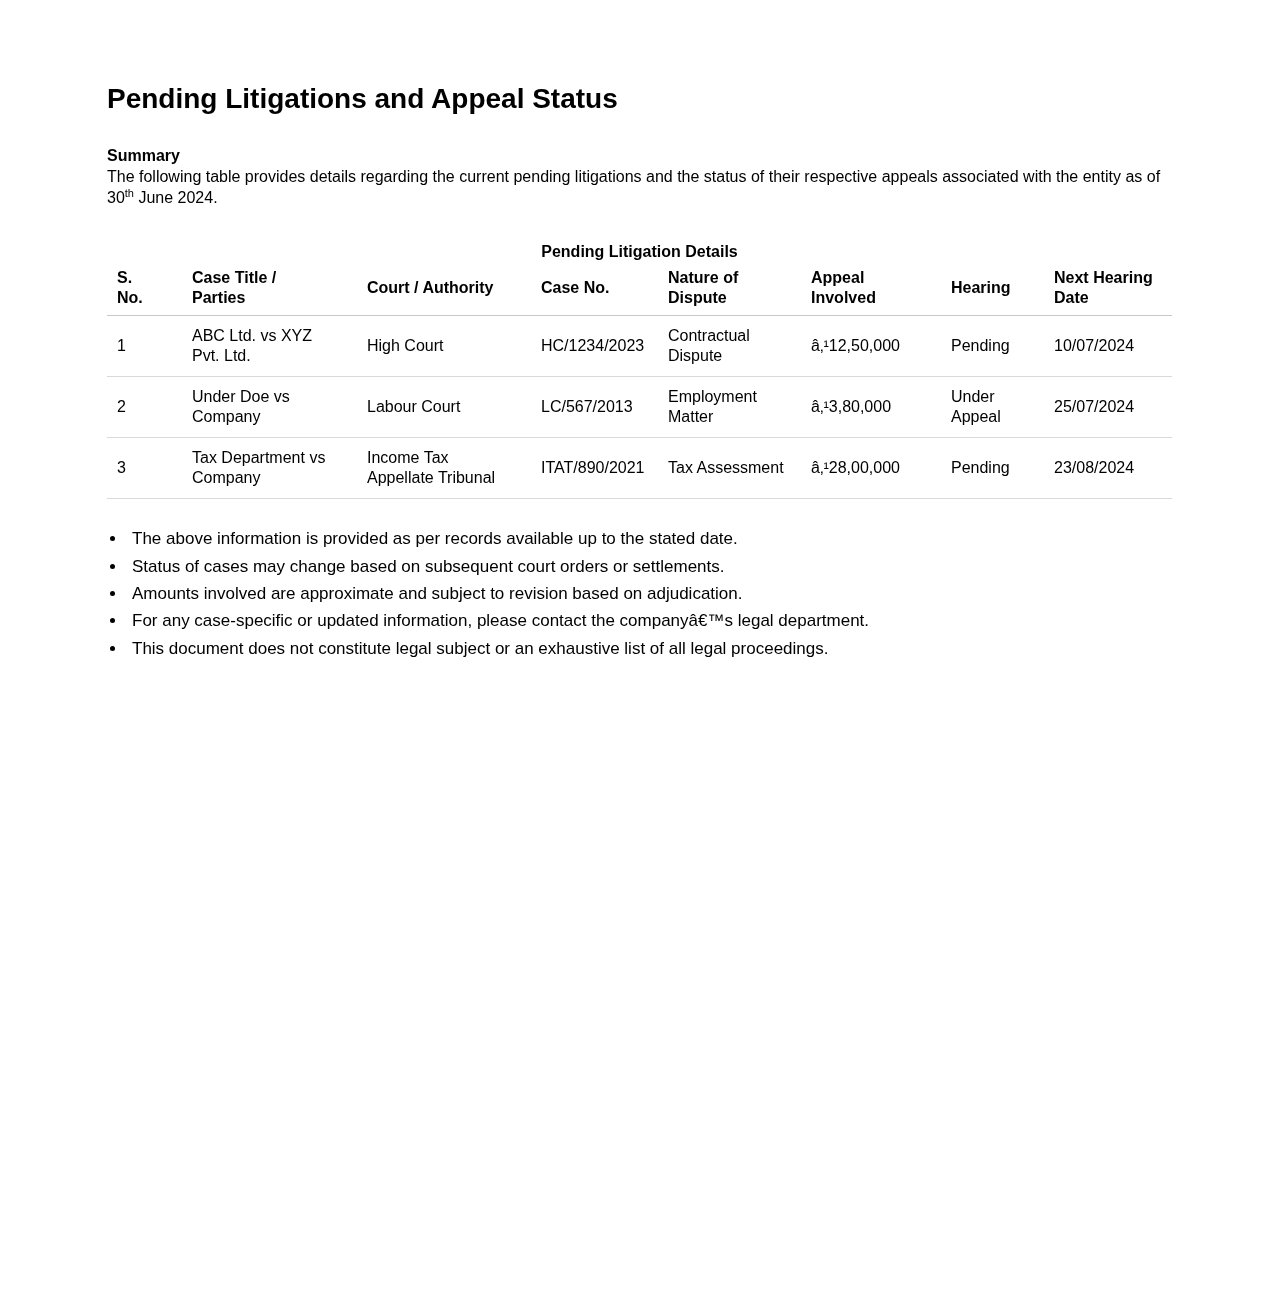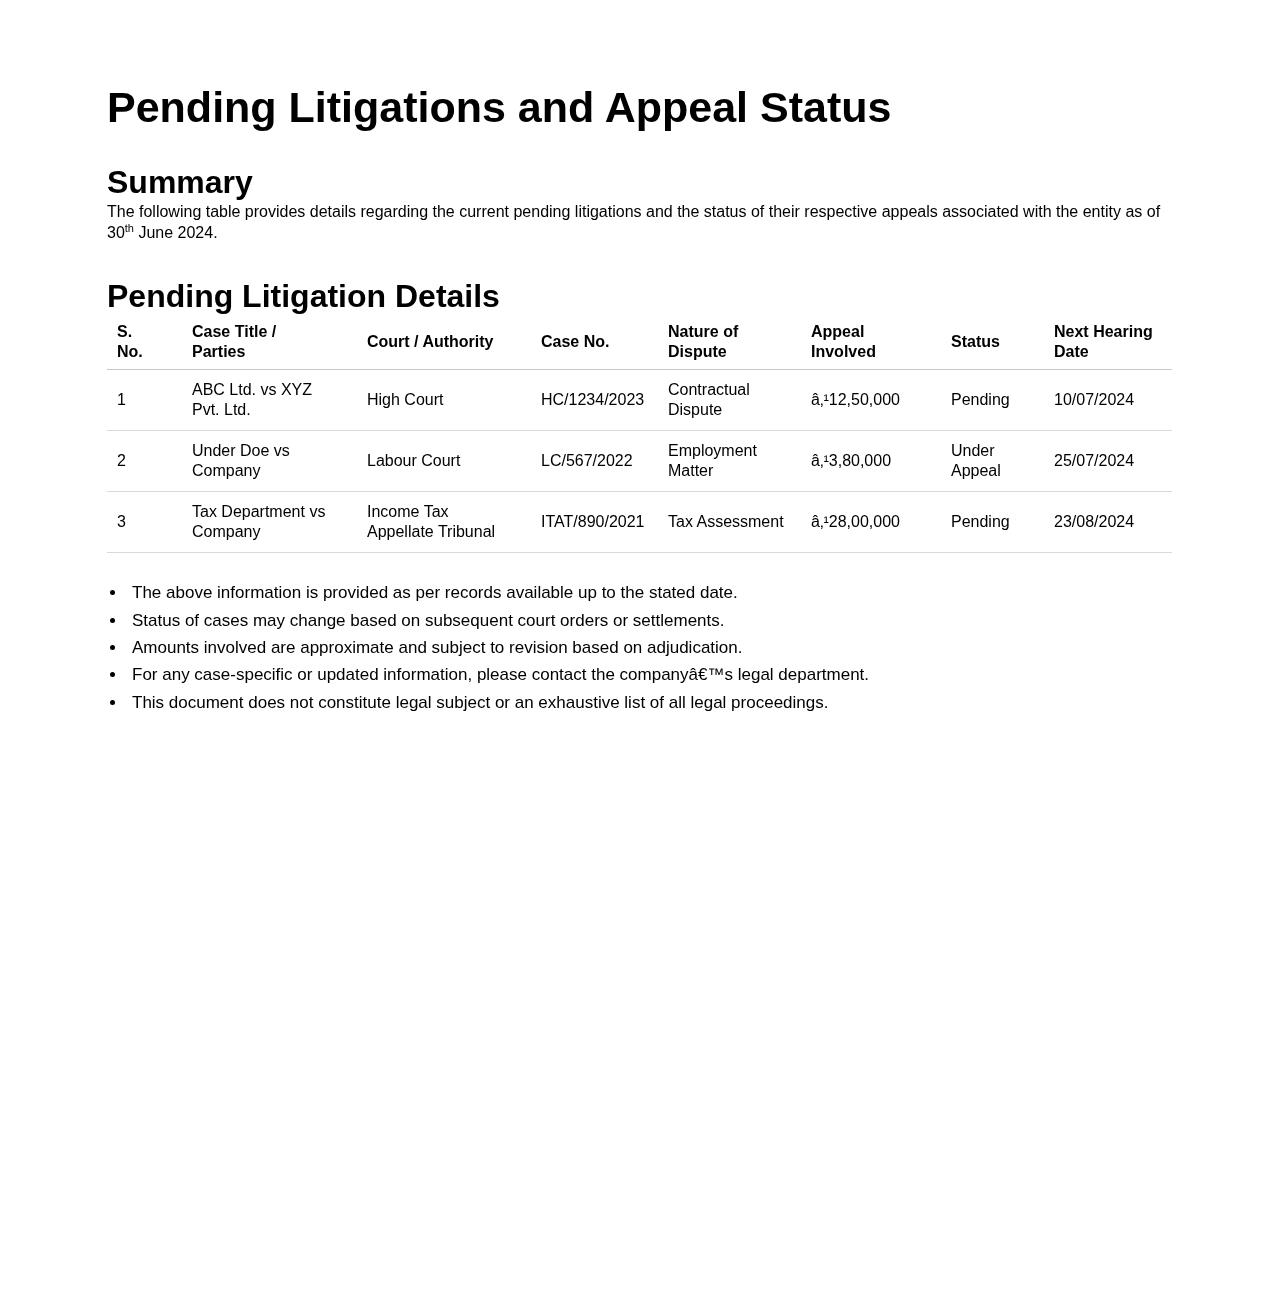--- a/index.html
+++ b/index.html
@@ -9,43 +9,43 @@
     color: #000000;
     font-family: "Liberation Sans", "DejaVu Sans", sans-serif;
   }
   .page {
     width: 1065px;
     margin: 0 0 0 107px;
     padding-top: 83px;
     padding-bottom: 80px;
   }
   h1.doc-title {
-    font-size: 43px;
+    font-size: 28px;
     font-weight: bold;
     line-height: 1.15;
     margin: 0 0 32px 0;
   }
   h2.section-heading {
-    font-size: 32px;
+    font-size: 16px;
     font-weight: bold;
     line-height: 1.15;
     margin: 0;
   }
   .summary-heading { margin-bottom: 18px; }
   .summary-paragraph {
     font-size: 16px;
     line-height: 1.32;
     margin: 0 0 35px 0;
   }
   .summary-paragraph sup {
     font-size: 11px;
     vertical-align: super;
     line-height: 0;
   }
-  .litigation-heading { margin-bottom: 17px; }
+  .litigation-heading { margin-bottom: 17px; text-align: center; }
   table.litigation-table {
     border-collapse: collapse;
     table-layout: fixed;
     width: 100%;
     font-size: 16px;
     margin: 0 0 30px 0;
   }
   table.litigation-table th {
     font-weight: bold;
     text-align: left;
@@ -103,21 +103,21 @@
         <th>S.
 No.</th>
         <th>Case Title /
 Parties</th>
         <th>Court / Authority</th>
         <th>Case No.</th>
         <th>Nature of
 Dispute</th>
         <th>Appeal
 Involved</th>
-        <th>Status</th>
+        <th>Hearing</th>
         <th>Next Hearing
 Date</th>
       </tr>
     </thead>
     <tbody>
       <tr>
         <td>1</td>
         <td>ABC Ltd. vs XYZ
 Pvt. Ltd.</td>
         <td>High Court</td>
@@ -126,21 +126,21 @@
 Dispute</td>
         <td>â‚¹12,50,000</td>
         <td>Pending</td>
         <td>10/07/2024</td>
       </tr>
       <tr>
         <td>2</td>
         <td>Under Doe vs
 Company</td>
         <td>Labour Court</td>
-        <td>LC/567/2022</td>
+        <td>LC/567/2013</td>
         <td>Employment
 Matter</td>
         <td>â‚¹3,80,000</td>
         <td>Under
 Appeal</td>
         <td>25/07/2024</td>
       </tr>
       <tr>
         <td>3</td>
         <td>Tax Department vs

